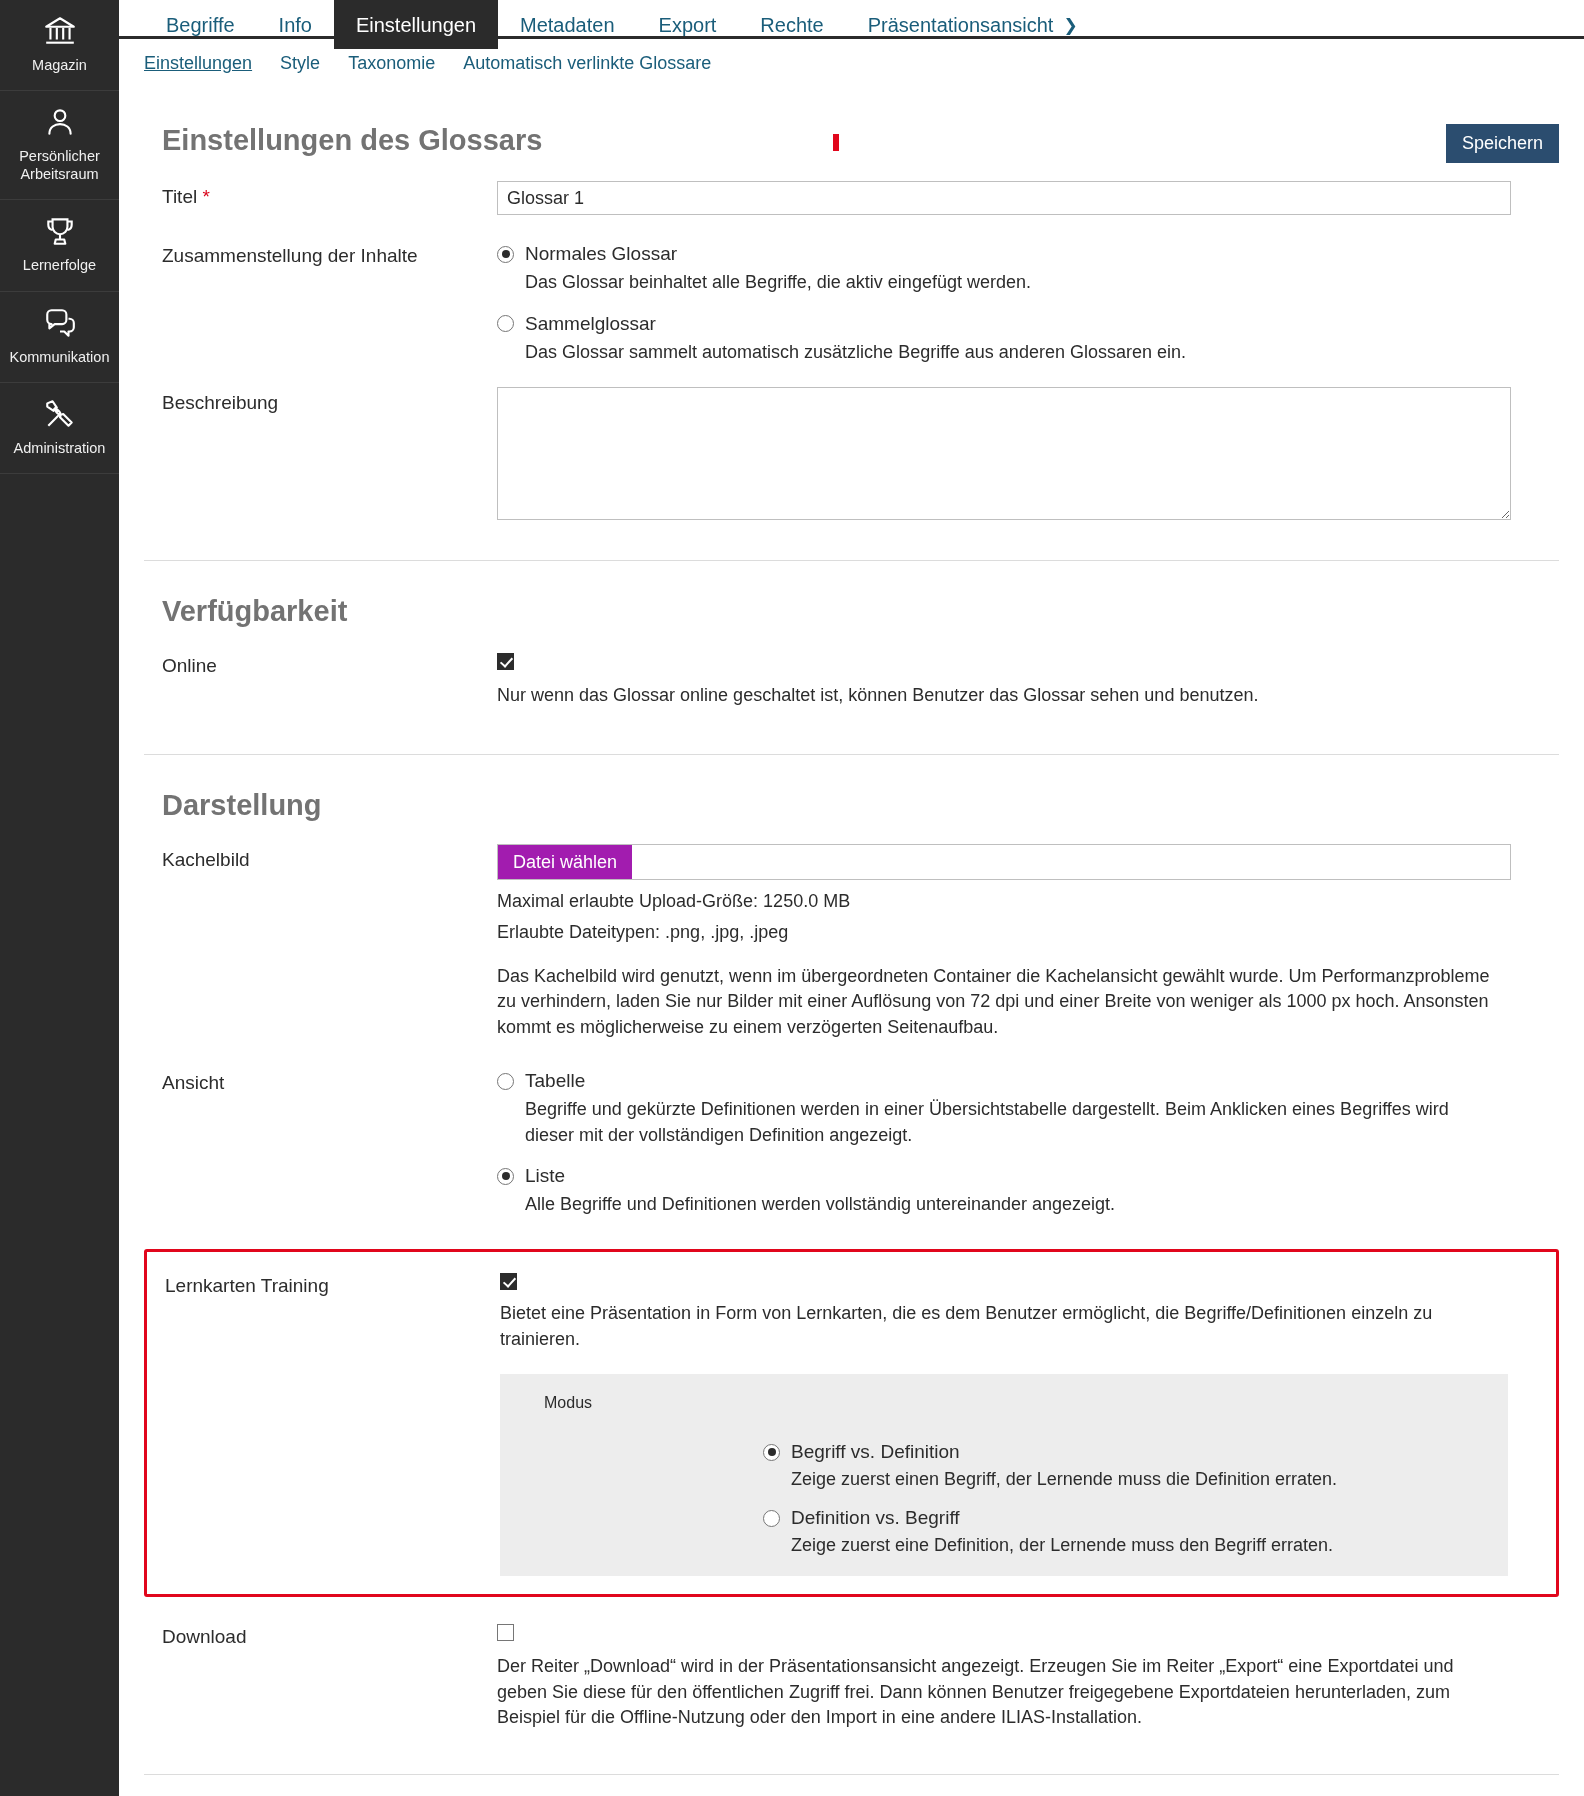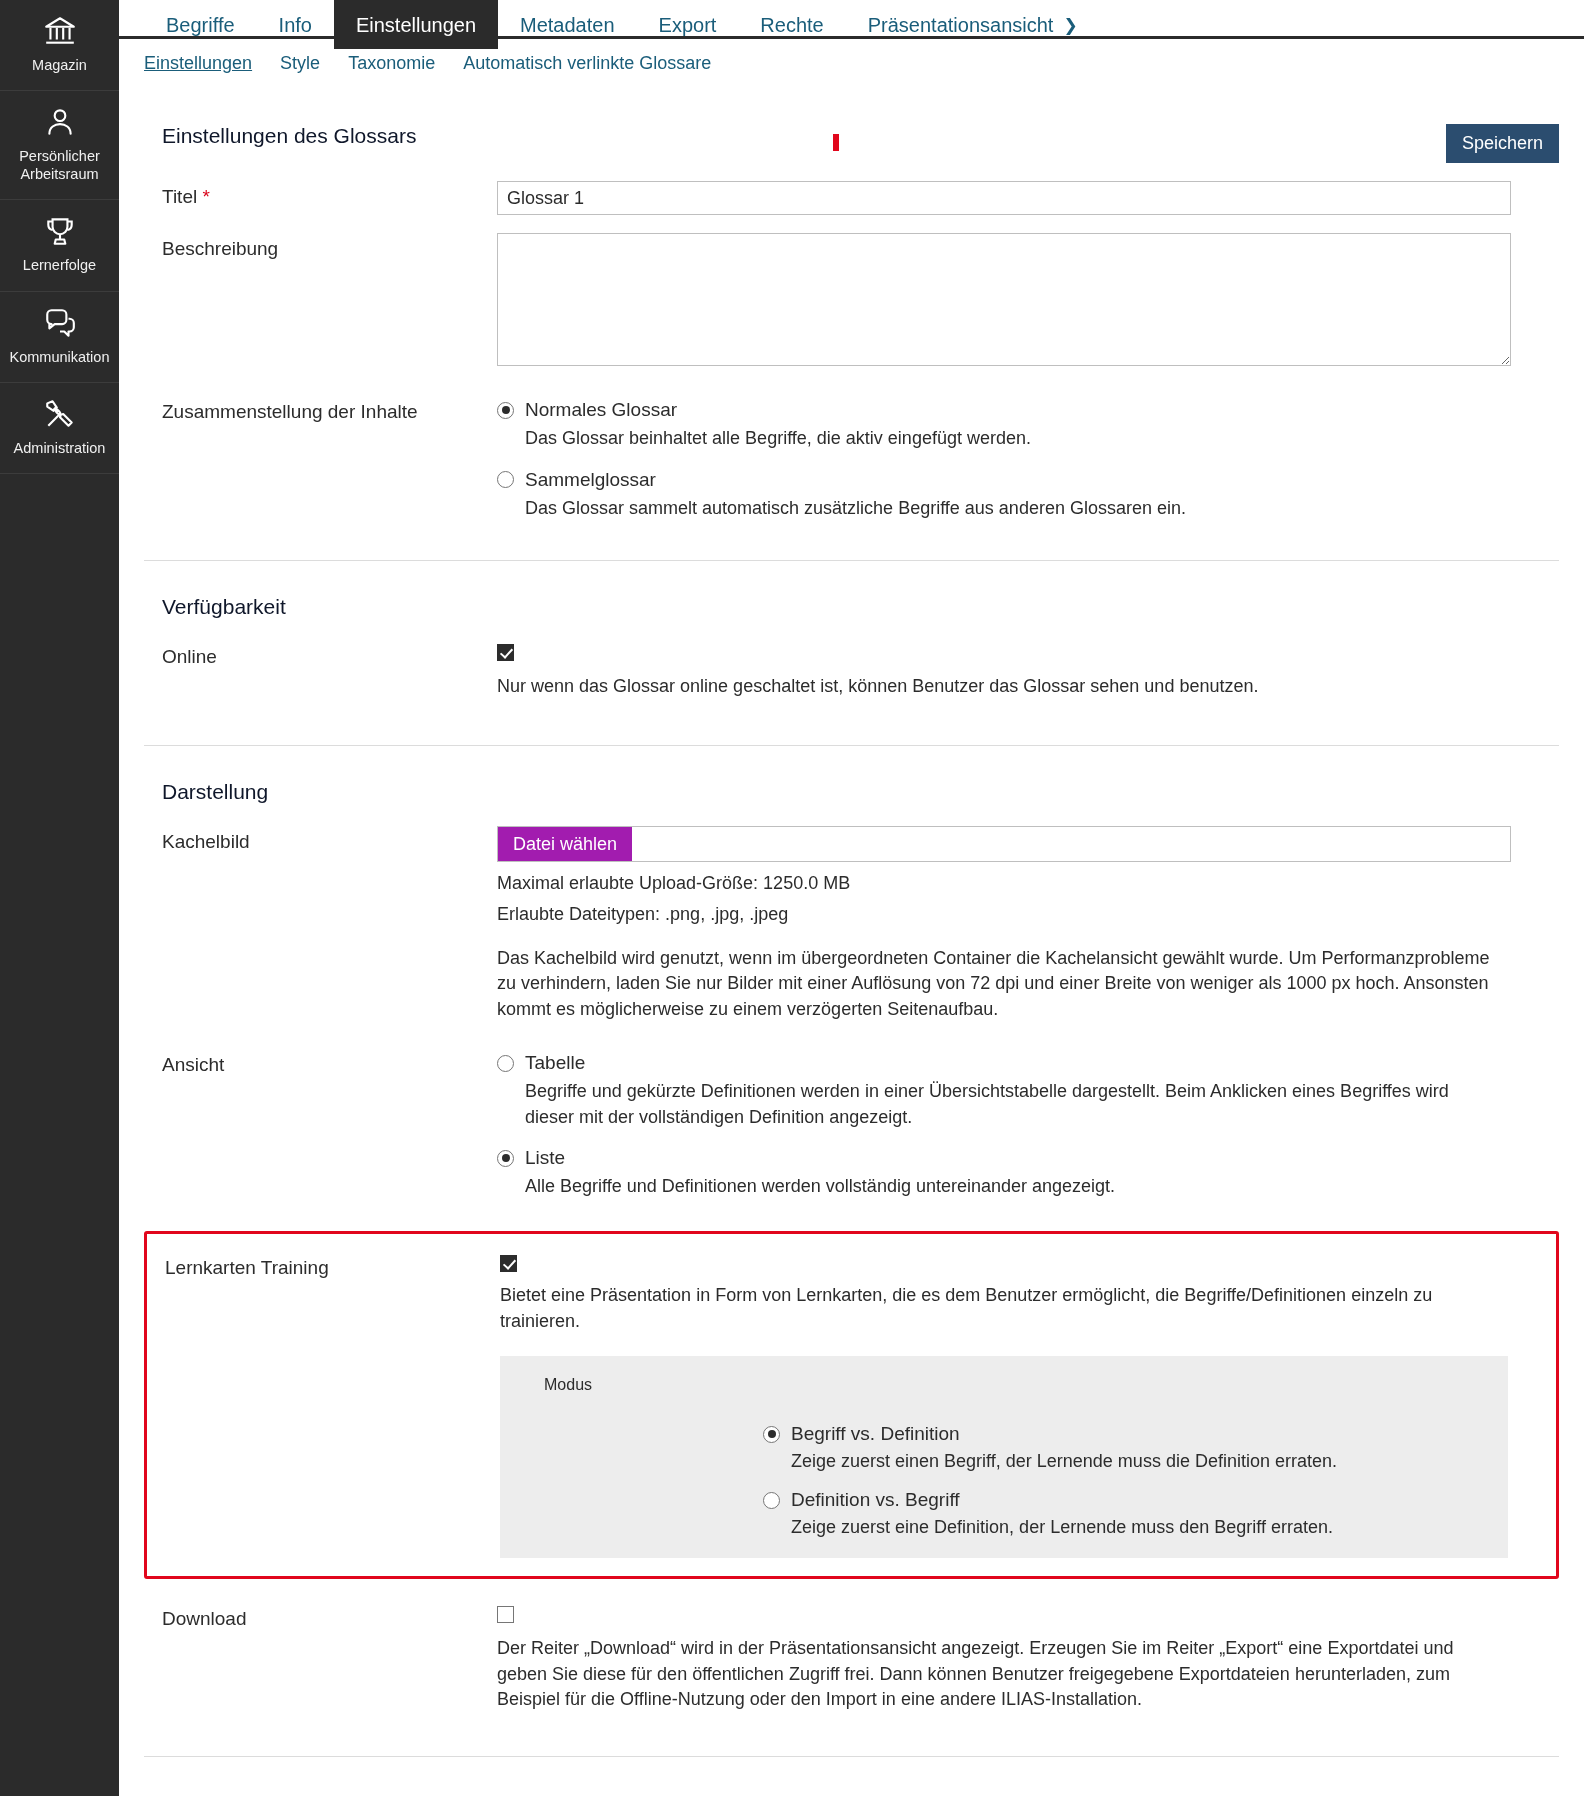--- a/index.html
+++ b/index.html
@@ -105,24 +105,24 @@
   
   .content { padding: 0 25px 0 25px; }
 
   .section-head {
     display: flex;
     align-items: flex-start;
     justify-content: space-between;
     padding-top: 40px;
   }
   h2.sect {
-    font-size: 21px;
-    font-weight: 400;
+    font-size: 29px;
+    font-weight: 700;
     margin: 0;
-    color: #0f172a;
+    color: #737373;
     padding-left: 18px;
   }
   .btn-primary {
     background: #2b4d6f;
     color: #fff;
     border: none;
     font-size: 18px;
     padding: 9px 16px;
     cursor: pointer;
     font-family: "Liberation Sans", sans-serif;
@@ -372,40 +372,40 @@
       <div class="form-row" style="padding-top:18px;">
         <div class="form-label">
           <span>Titel</span>
           <span class="req">*</span>
         </div>
         <div class="form-field">
           <input class="text" type="text" value="Glossar 1" style="">
         </div>
       </div>
 
-      <div class="form-row">
-        <div class="form-label">Beschreibung</div>
-        <div class="form-field">
-          <textarea class="ta" placeholder="" style=""></textarea>
-        </div>
-      </div>
-
       <div class="form-row" style="padding-top:16px;">
         <div class="form-label">Zusammenstellung der Inhalte</div>
         <div class="form-field">
           <div class="radio-line">
             <span class="radio on"></span>
             <span class="opt-label">Normales Glossar</span>
           </div>
           <div class="help">Das Glossar beinhaltet alle Begriffe, die aktiv eingefügt werden.</div>
           <div class="radio-line" style="margin-top:10px;">
             <span class="radio"></span>
             <span class="opt-label">Sammelglossar</span>
           </div>
           <div class="help">Das Glossar sammelt automatisch zusätzliche Begriffe aus anderen Glossaren ein.</div>
+        </div>
+      </div>
+
+      <div class="form-row">
+        <div class="form-label">Beschreibung</div>
+        <div class="form-field">
+          <textarea class="ta" placeholder="" style=""></textarea>
         </div>
       </div>
 
       <div class="divider"></div>
 
       <div class="section-head" style="padding-top:34px;">
         <h2 class="sect">Verfügbarkeit</h2>
       </div>
 
       <div class="form-row" style="padding-top:22px;">

